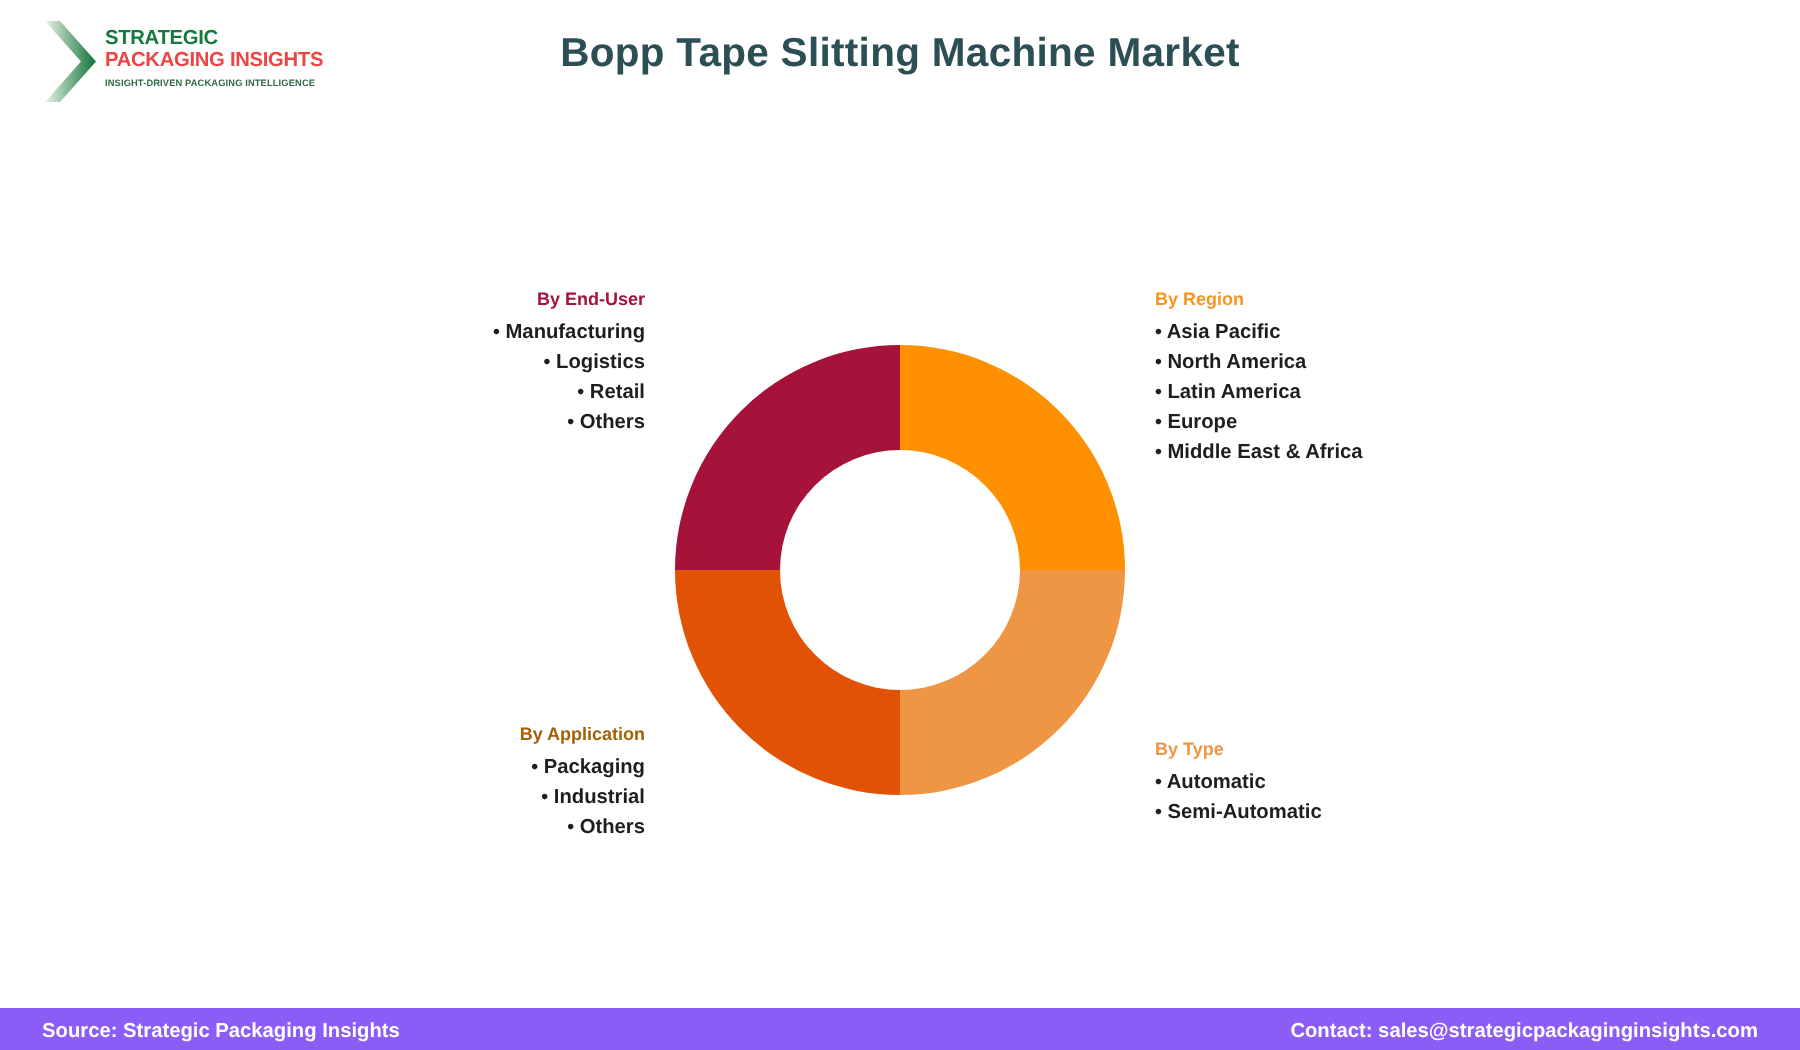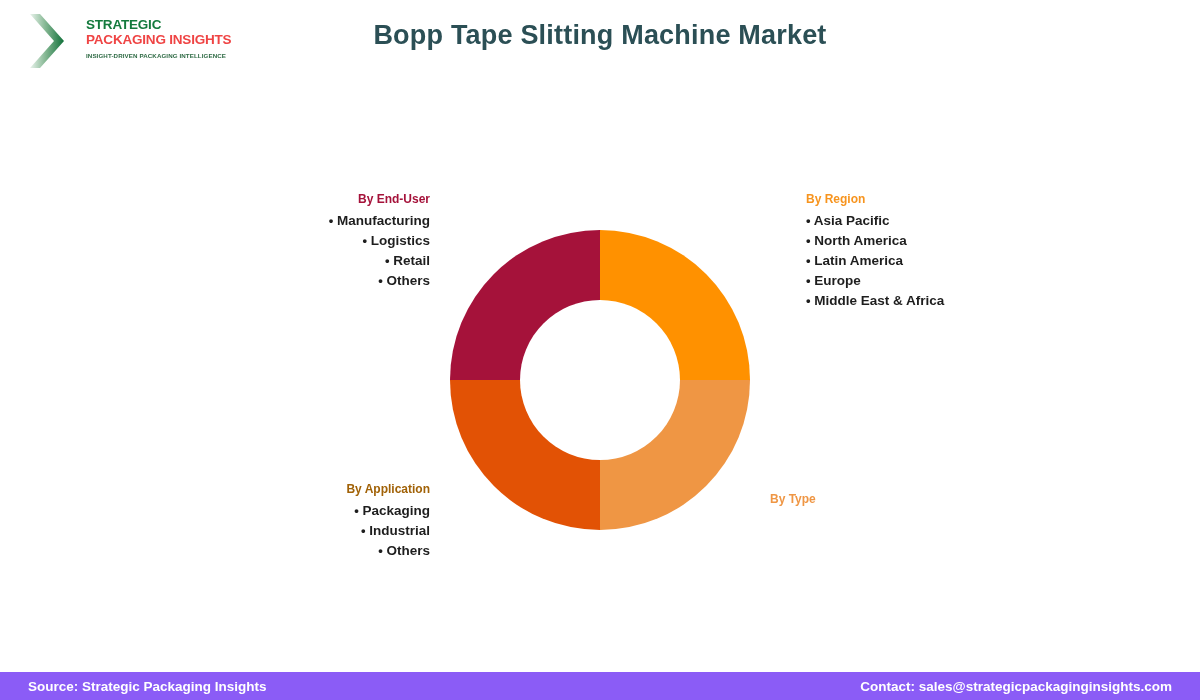--- a/index.html
+++ b/index.html
@@ -24,21 +24,21 @@
     height: 62px;
     display: flex;
     align-items: flex-start;
   }
   #logo-mark {
     width: 38px;
     height: 58px;
     flex: 0 0 38px;
   }
   #logo-text-block {
-    margin-left: 20px;
+    margin-left: 4px;
     padding-top: 6px;
   }
   .logo-line {
     color: #147a3d;
     font-weight: bold;
     font-size: 13.5px;
     line-height: 14.5px;
     letter-spacing: -0.2px;
     white-space: nowrap;
   }
@@ -96,21 +96,21 @@
     line-height: 20px;
     white-space: nowrap;
   }
   .cat-list li .bullet {
     font-size: 13px;
   }
   .align-right { text-align: right; }
   .align-left  { text-align: left; }
 
   #block-end-user   { left: 190px; top: 192px; width: 240px; }
-  #block-region     { left: 806px; top: 192px; width: 280px; }
+  #block-region     { left: 770px; top: 192px; width: 280px; }
   #block-application{ left: 190px; top: 482px; width: 240px; }
   #block-type       { left: 770px; top: 492px; width: 280px; }
 
   
   #footer {
     position: absolute;
     left: 0;
     bottom: 0;
     width: 1200px;
     height: 28px;
@@ -191,18 +191,22 @@
   <div class="cat-title" style="color: #a16207;">By Application</div>
   <ul class="cat-list">
     <li><span class="bullet">•</span> <span>Packaging</span></li>
     <li><span class="bullet">•</span> <span>Industrial</span></li>
     <li><span class="bullet">•</span> <span>Others</span></li>
   </ul>
 </div>
 
 <div id="block-type" class="cat-block align-left">
   <div class="cat-title" style="color: rgb(239, 150, 68);">By Type</div>
+  <ul class="cat-list">
+    <li><span class="bullet">•</span> <span>Automatic</span></li>
+    <li><span class="bullet">•</span> <span>Semi-Automatic</span></li>
+  </ul>
 </div>
 
 <div id="footer" style="background: #8b5cf6;">
   <div class="footer-text">Source: Strategic Packaging Insights</div>
   <div class="footer-text">Contact: sales@strategicpackaginginsights.com</div>
 </div>
 
 </body></html>

